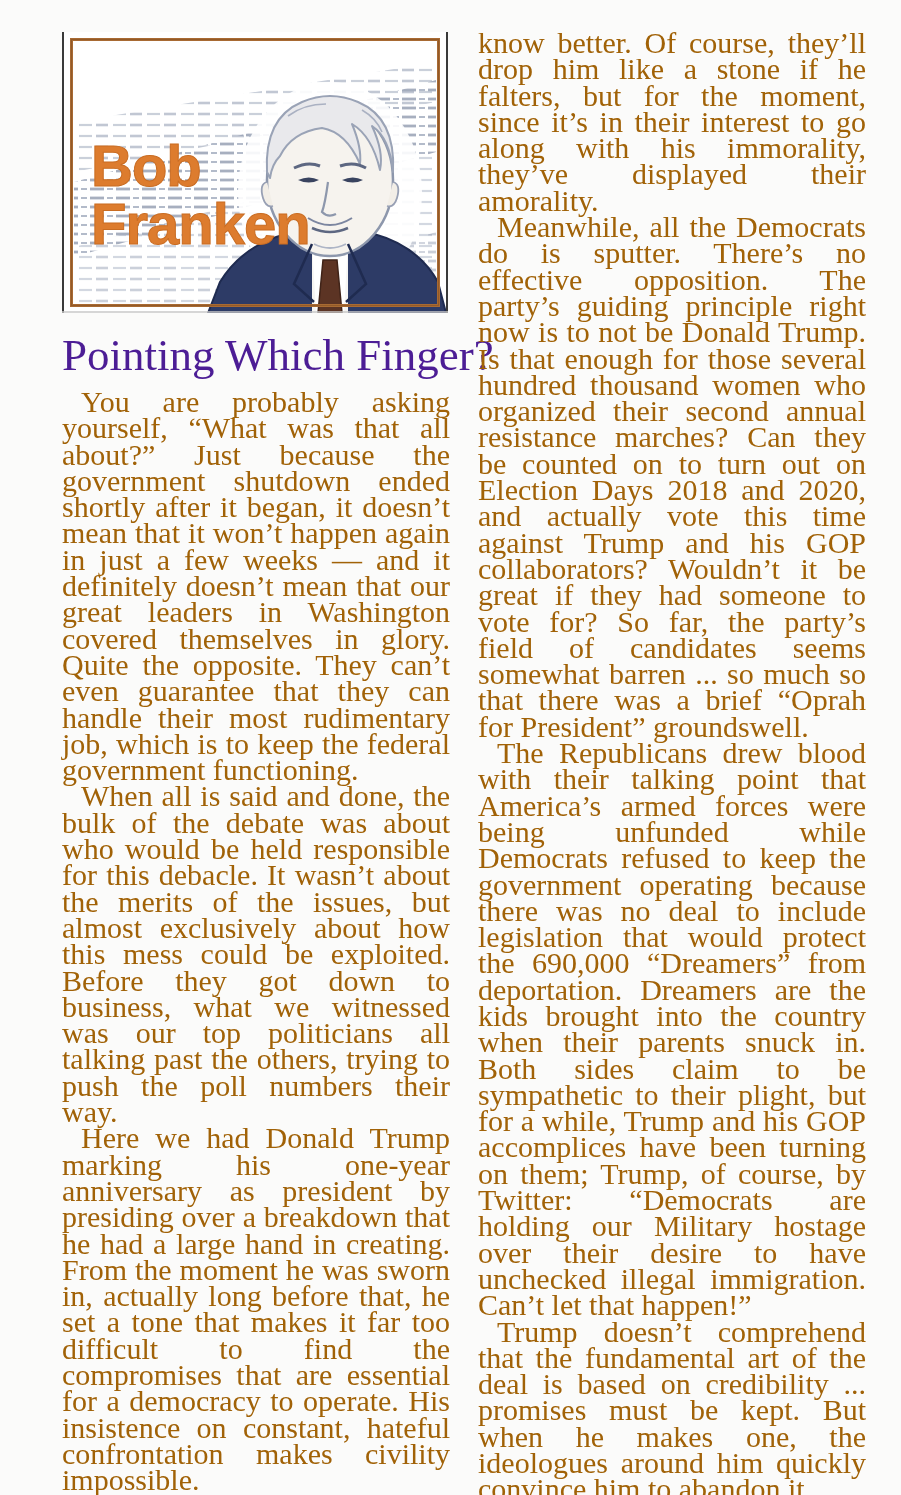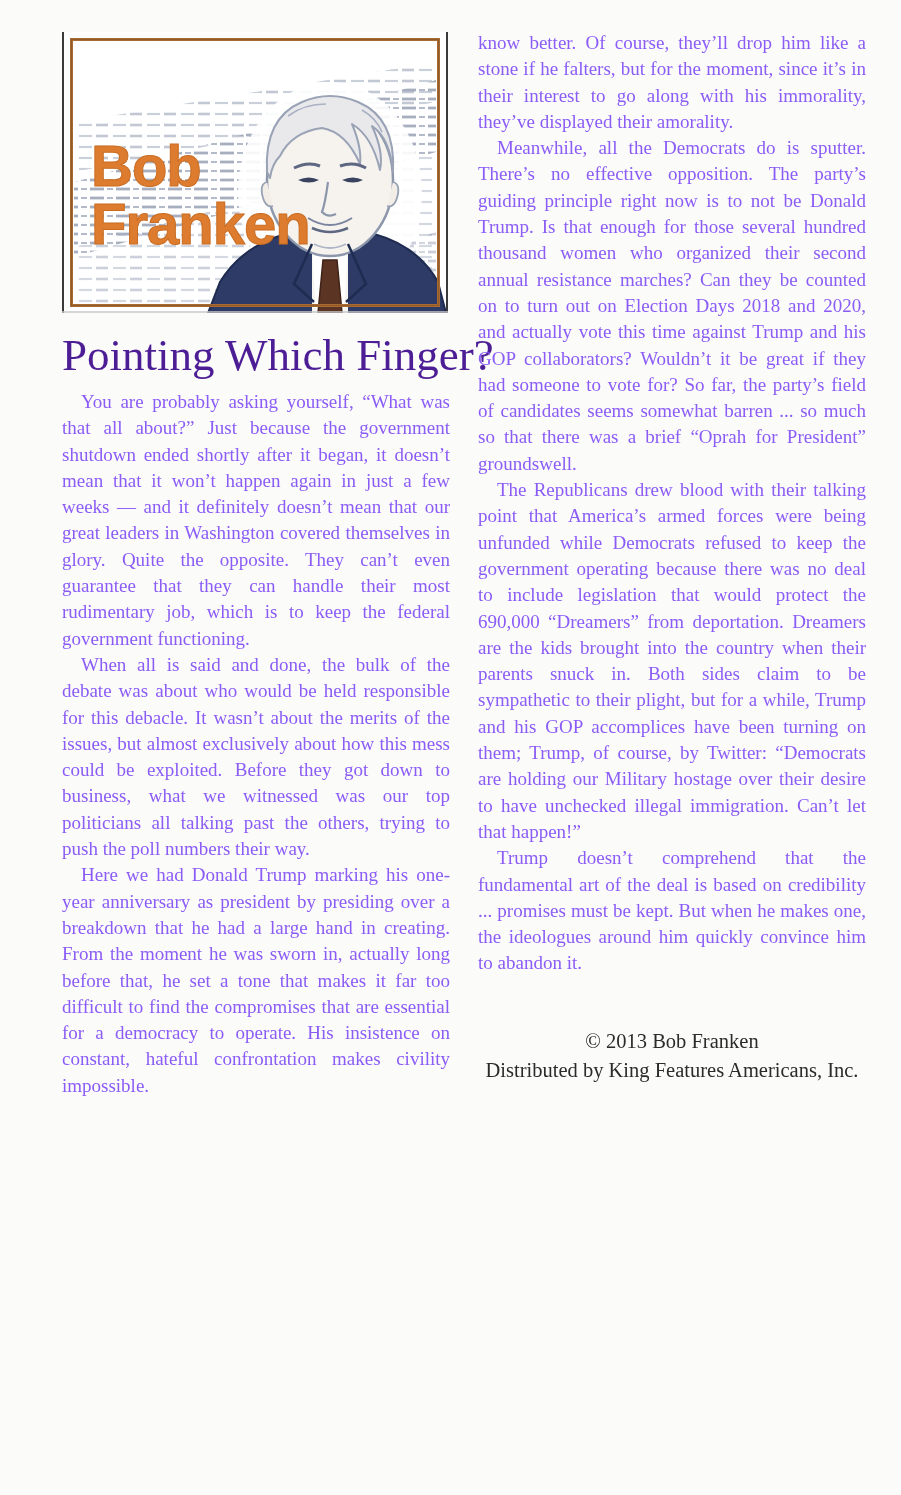--- a/index.html
+++ b/index.html
@@ -40,25 +40,25 @@
     font-size: 45px;
     line-height: 44px;
     font-weight: 400;
     text-align: center;
     color: #4c1d95;
     white-space: nowrap;
   }
   
   .body-text p {
     margin: 0;
-    font-size: 19px;
+    font-size: 30px;
     line-height: 26.3px;
     text-align: justify;
     text-indent: 19px;
-    color: #8b5cf6;
+    color: #a16207;
   }
   .body-text p.cont {
     text-indent: 0;
   }
   
   .credit {
     margin-top: 50px;
     text-align: center;
     font-size: 20.5px;
     line-height: 29px;

